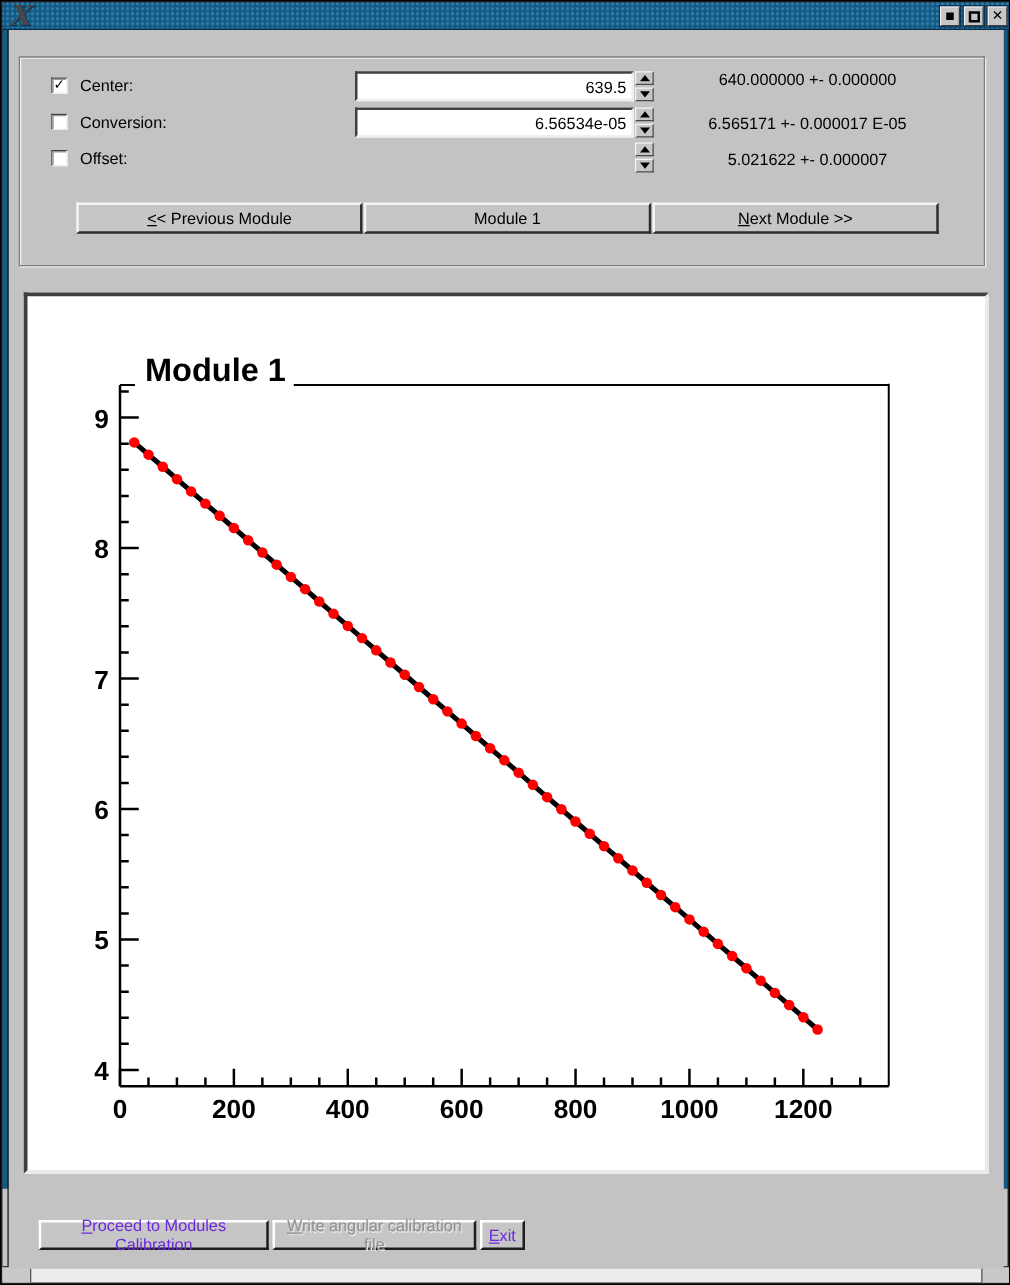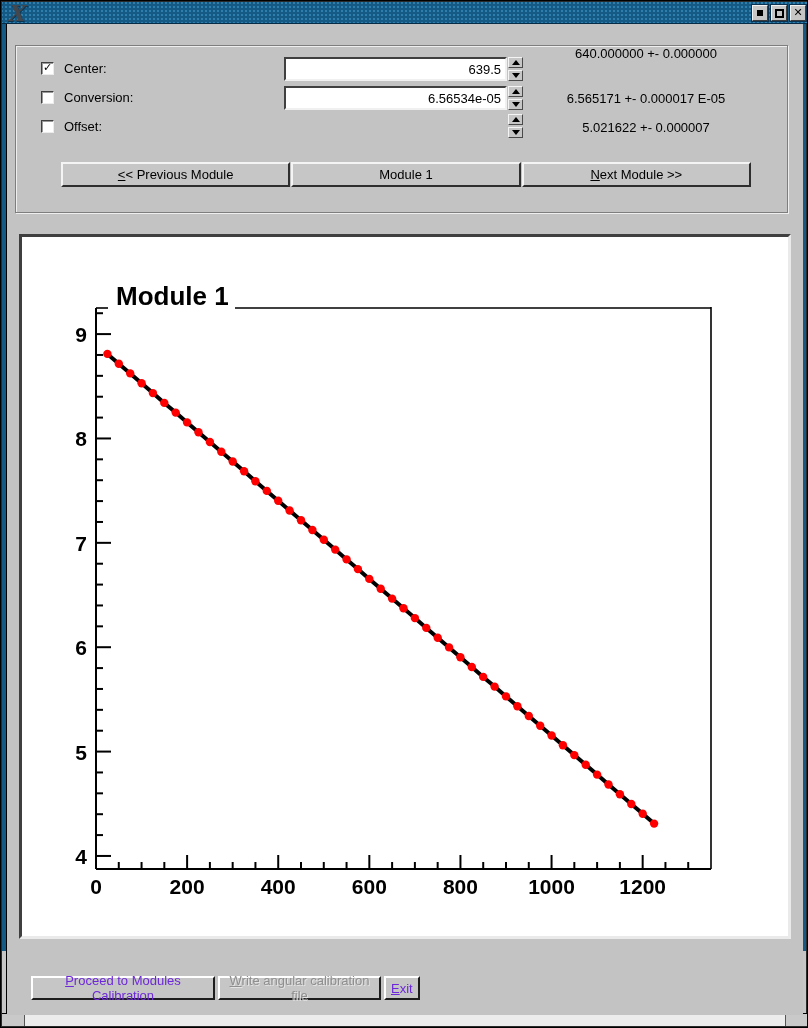--- a/index.html
+++ b/index.html
@@ -147,21 +147,21 @@
   <div class="ctl-label" style="top:60px">Center:</div>
   <input class="spin-field" style="top: 56px;" value="639.5">
   <div class="spinner" style="top:56px">
     <button class="spin-btn">
         <span class="tri-up"></span>
       </button>
     <button class="spin-btn">
         <span class="tri-down"></span>
       </button>
   </div>
-  <div class="readout" style="top:45px">640.000000 +- 0.000000</div>
+  <div class="readout" style="top:55px">640.000000 +- 0.000000</div>
 
   <div class="checkbox" style="top:90px">
     <span class="checkmark" style="visibility: hidden;">✓</span>
   </div>
   <div class="ctl-label" style="top:89px">Conversion:</div>
   <input class="spin-field" style="top: 85px; padding-left: 24px;" value="6.56534e-05">
   <div class="spinner" style="top:85px">
     <button class="spin-btn">
         <span class="tri-up"></span>
       </button>

